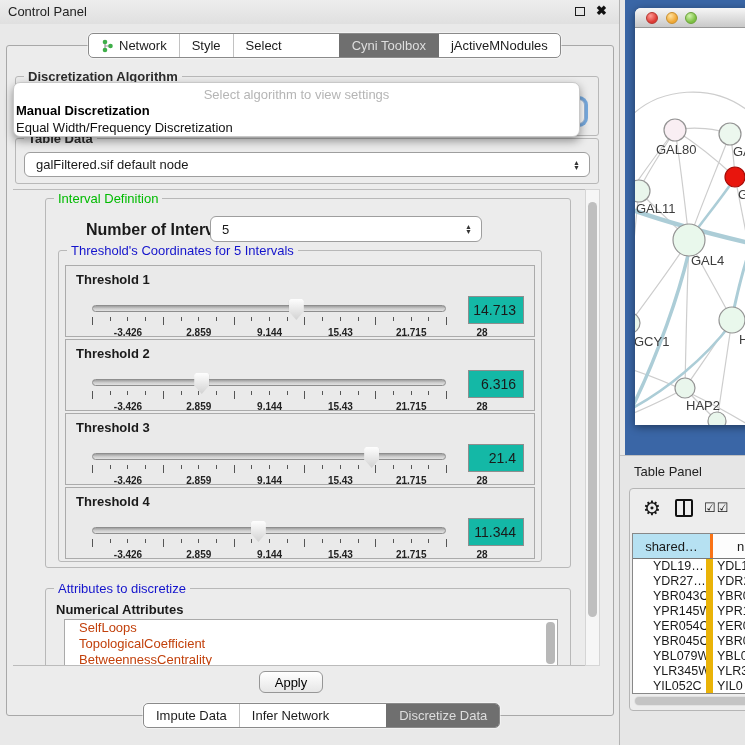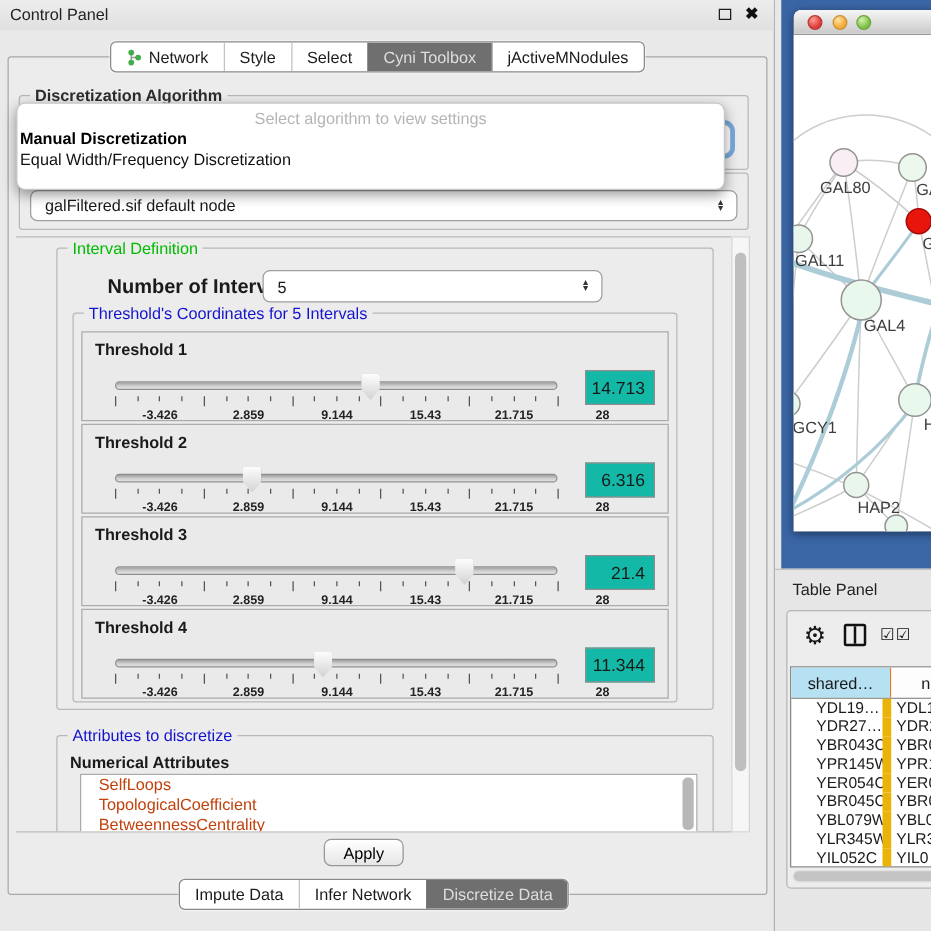--- a/index.html
+++ b/index.html
@@ -22,21 +22,21 @@
 
   
   .segmented { position:absolute; display:inline-flex; background:#ffffff;
                border:1px solid #8a8a8a; border-radius:5px; overflow:hidden; z-index:6;
                box-shadow:0 0 0 1px rgba(255,255,255,.4); }
   .top-tabs { left:88px; top:33px; }
   .bottom-tabs { left:143px; top:703px;text-align:right; }
   .seg-item { display:flex; align-items:center; gap:5px; padding:4px 12px; font-size:13px;
               color:#1c1c1c; border-left:1px solid #c2c2c2; cursor:pointer; white-space:nowrap; }
   .seg-item:first-child { border-left:none; }
-  .seg-item.selected { background:var(--selected-tab-bg,#6f6f6f); color:#dedede; border-left-color:#6f6f6f; }
+  .seg-item.selected { background:var(--selected-tab-bg,#6f6f6f); color:#dedede; border-left-color:#6f6f6f;margin-left:45px; }
   .seg-item.selected + .seg-item { border-left-color:#6f6f6f; }
 
   
   .group { position:absolute; border:1px solid #b8b8b8; border-radius:3px; }
   .group-title { position:absolute; top:-8px; left:8px; background:#ececec; padding:0 4px;
                  font-size:13px; color:#2c2c2c; white-space:nowrap; }
   .group-title.bold { font-weight:bold; }
   .group-title.green { color:var(--group-title-green,#00bb00); }
   .group-title.blue { color:var(--group-title-blue,#1414cc); }
 
@@ -95,21 +95,21 @@
   .list-item { font-size:13px; line-height:16px; padding:0 0 0 14px; color:#c2410c; }
   .list-scroll { position:absolute; right:2px; top:2px; width:9px; height:42px;
                  background:#b8b8b8; border-radius:4px; }
 
   .apply-btn { position:absolute; left:252px; top:625px; width:64px; height:22px;
                background:linear-gradient(#ffffff,#e6e6e6); border:1px solid #969696;
                border-radius:6px; font-size:13px; display:flex; align-items:center;
                justify-content:center; cursor:pointer; }
 
   
-  .popup { position:absolute; left:13px; top:82px; width:567px; height:70px; background:#fff;
+  .popup { position:absolute; left:13px; top:82px; width:567px; height:55px; background:#fff;
            border:1px solid #c8c8c8; border-radius:7px; box-shadow:0 4px 10px rgba(0,0,0,.4);
            z-index:20; overflow:hidden; }
   .popup-hint { position:absolute; left:0; top:4px; width:100%; text-align:center;
                 color:#b5b5b5; font-size:13px; }
   .popup-opt1 { position:absolute; left:2px; top:20px; font-size:13px; font-weight:bold; color:#000; cursor:pointer; }
   .popup-opt2 { position:absolute; left:2px; top:37px; font-size:13px; color:#111; cursor:pointer; }
 
   
   .right-side { position:absolute; left:620px; top:0; width:125px; height:745px;
                 background:#e8e8e8; overflow:hidden; }
@@ -135,21 +135,21 @@
   .col-icon { position:absolute; left:45px; top:10px; width:18px; height:18px;
               border:2px solid #111; border-radius:2px; cursor:pointer; }
   .col-icon::after { content:""; position:absolute; left:50%; top:0; width:2px; height:100%;
                      background:#111; transform:translateX(-50%); }
   .checks { position:absolute; left:74px; top:11px; font-size:13px; color:#111;
             letter-spacing:1px; cursor:pointer; }
 
   .mini-table { position:absolute; left:2px; top:44px; width:148px; height:161px;
                 border:1px solid #888; background:#fff; overflow:hidden; }
   .mt-header { display:flex; height:25px; border-bottom:1px solid #777; font-size:13px; }
-  .mt-h1 { width:80px; background:var(--table-header-blue,#b6e1f2); border-right:1px solid #f97316;
+  .mt-h1 { width:80px; background:var(--table-header-blue,#b6e1f2); border-right:3px solid #f97316;
            display:flex; align-items:center; justify-content:center; cursor:pointer; }
   .mt-h2 { width:66px; background:#fdfdfd; display:flex; align-items:center;
            padding-left:24px; cursor:pointer; }
   .mt-row { display:flex; height:15px; font-size:12.5px; line-height:15px; cursor:default; }
   .mt-c1 { width:80px; padding-left:20px; border-right:7px solid #eab308; overflow:hidden; white-space:nowrap; }
   .mt-c2 { width:66px; padding-left:4px; overflow:hidden; white-space:nowrap; }
   .hscroll { position:absolute; left:4px; top:207px; width:140px; height:10px;
              background:#e2e2e2; border-radius:5px; }
   .hscroll .thumb { position:absolute; left:1px; top:1px; width:118px; height:8px;
                     background:#c4c4c4; border-radius:4px; cursor:pointer; }

